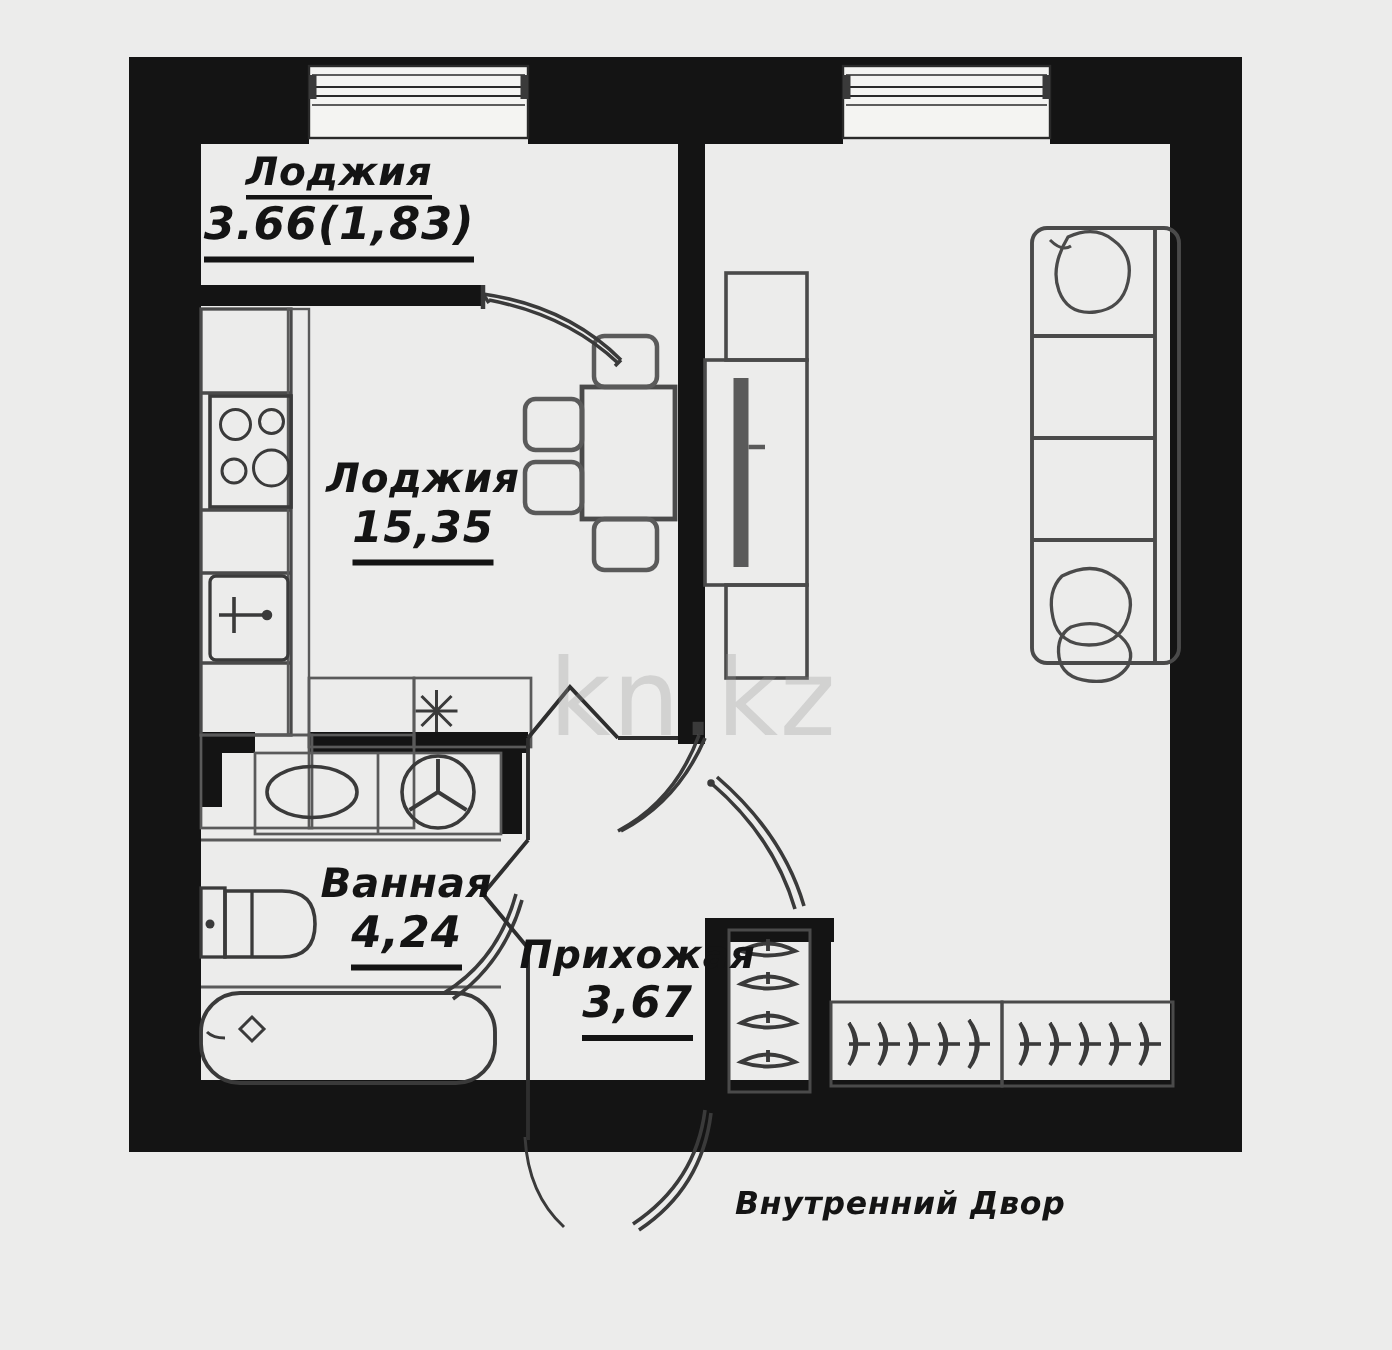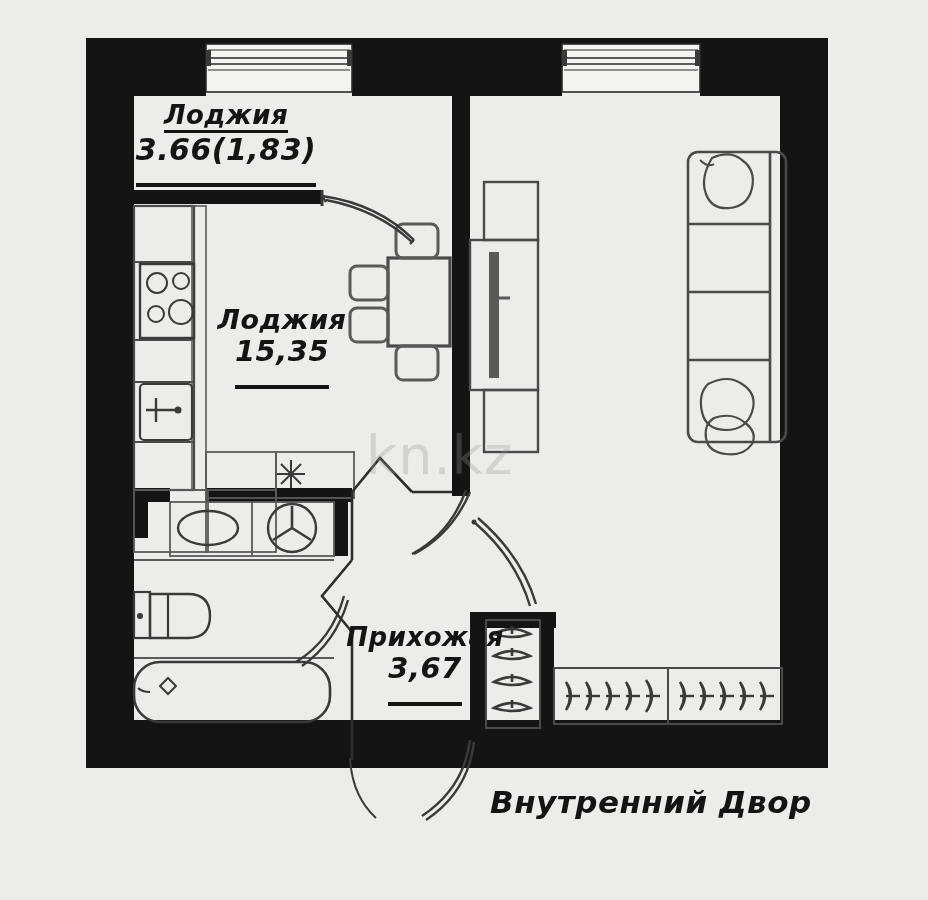--- a/index.html
+++ b/index.html
@@ -37,21 +37,21 @@
     font-size: 27px;
     line-height: 30px;
     white-space: nowrap;
   }
   .room-label .rl-area {
     display: block;
     font-size: 29px;
     line-height: 33px;
     white-space: nowrap;
     border-bottom: 4px solid #141414;
-    padding-bottom: 17px;
+    padding-bottom: 5px;
     margin: 0 auto;
     width: fit-content;
   }
   .room-label.with-top-rule .rl-name {
     border-bottom: 3px solid #141414;
     width: fit-content;
     margin: 0 auto;
     padding-bottom: 0px;
   }
   #label-loggia {
@@ -82,29 +82,29 @@
     width: 190px;
   }
   #label-hall .rl-name { font-size: 26px; }
   #label-courtyard {
     left: 490px;
     top: 787px;
     width: 330px;
     text-align: left;
   }
   #label-courtyard .rl-name {
-    font-size: 31px;
+    font-size: 21px;
     border: none;
   }
   #watermark {
     position: absolute;
     left: 366px;
     top: 424px;
     font-family: "DejaVu Sans", sans-serif;
-    font-size: 54px;
+    font-size: 71px;
     font-weight: 400;
     color: rgba(150,150,150,0.30);
     letter-spacing: 1px;
     user-select: none;
     pointer-events: none;
   }
 </style>
 </head>
 <body>
 
@@ -372,20 +372,24 @@
   </div>
 
   <div class="room-label" id="label-kitchen">
     <span class="rl-name">Лоджия</span>
     <span class="rl-area">15,35</span>
   </div>
 
   <div class="room-label" id="label-living">
   </div>
 
+  <div class="room-label" id="label-bath">
+    <span class="rl-name">Ванная</span>
+    <span class="rl-area">4,24</span>
+  </div>
 
   <div class="room-label" id="label-hall">
     <span class="rl-name">Прихожая</span>
     <span class="rl-area">3,67</span>
   </div>
 
   <div class="room-label" id="label-courtyard">
     <span class="rl-name">Внутренний Двор</span>
   </div>
 

